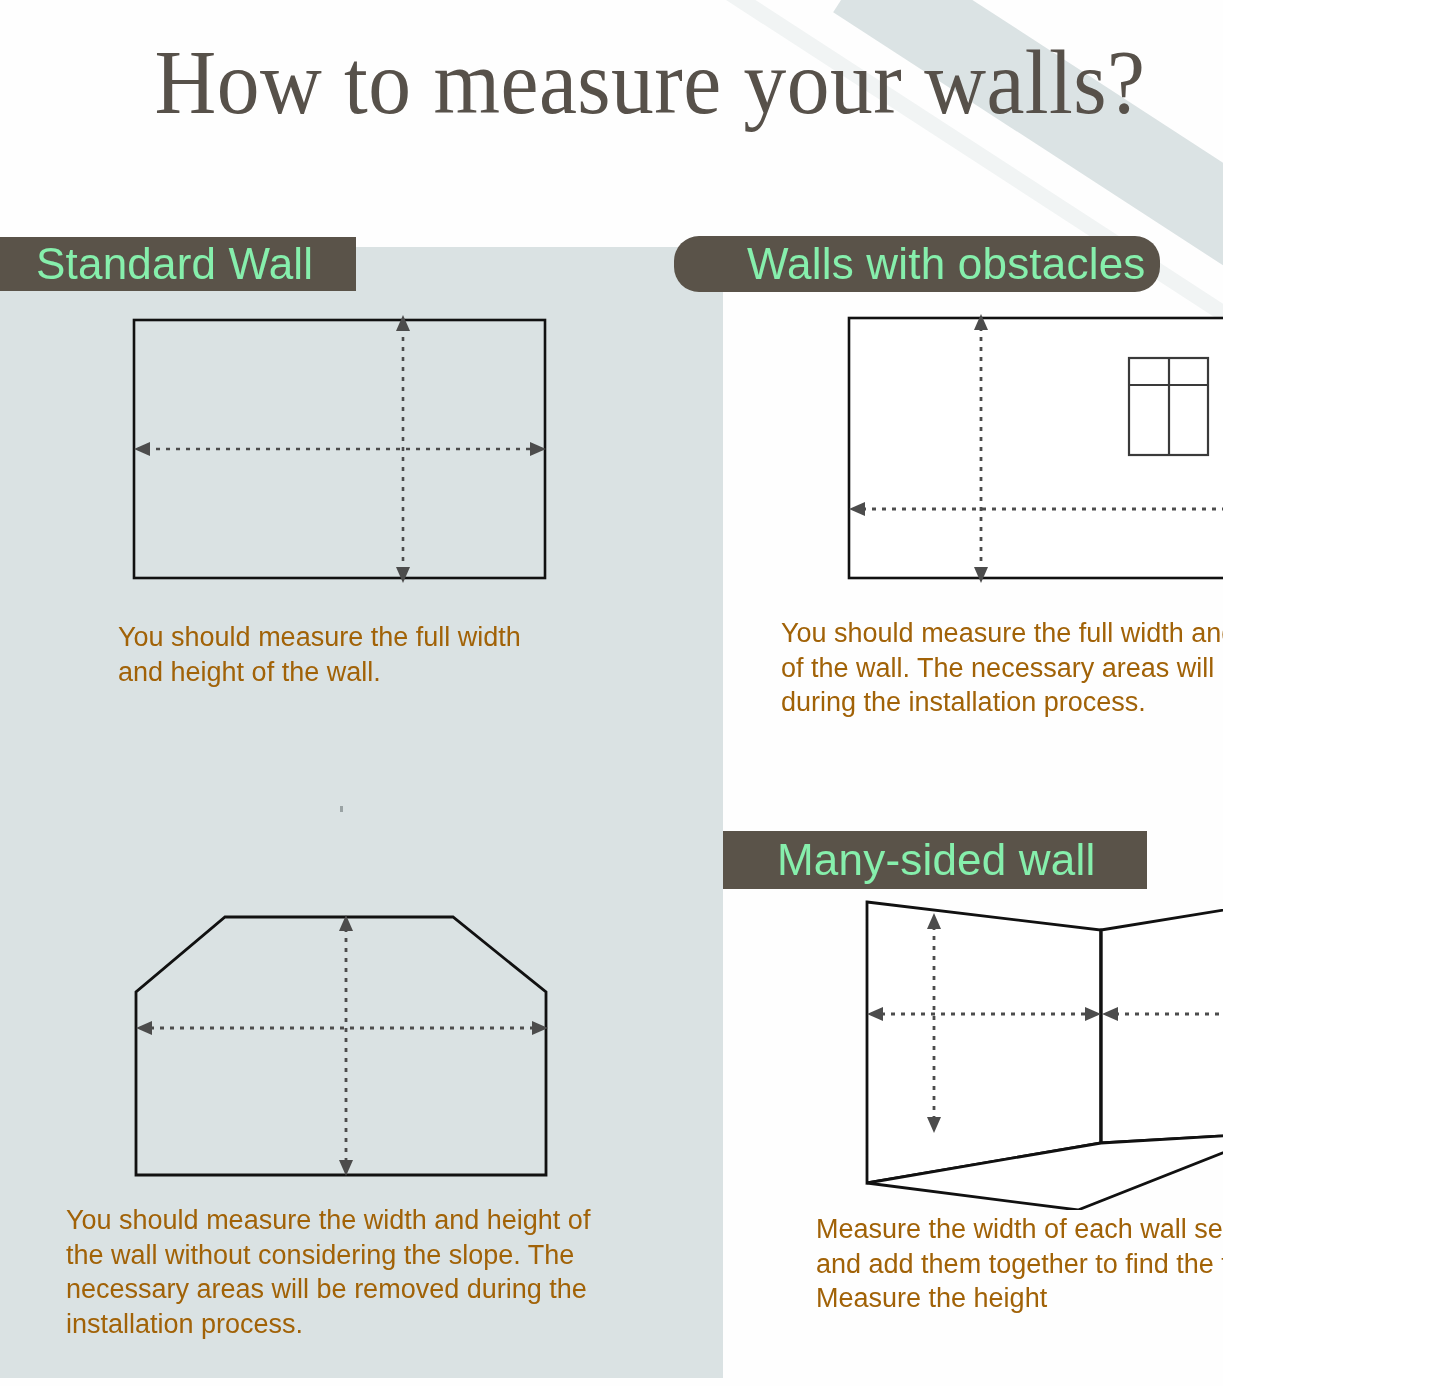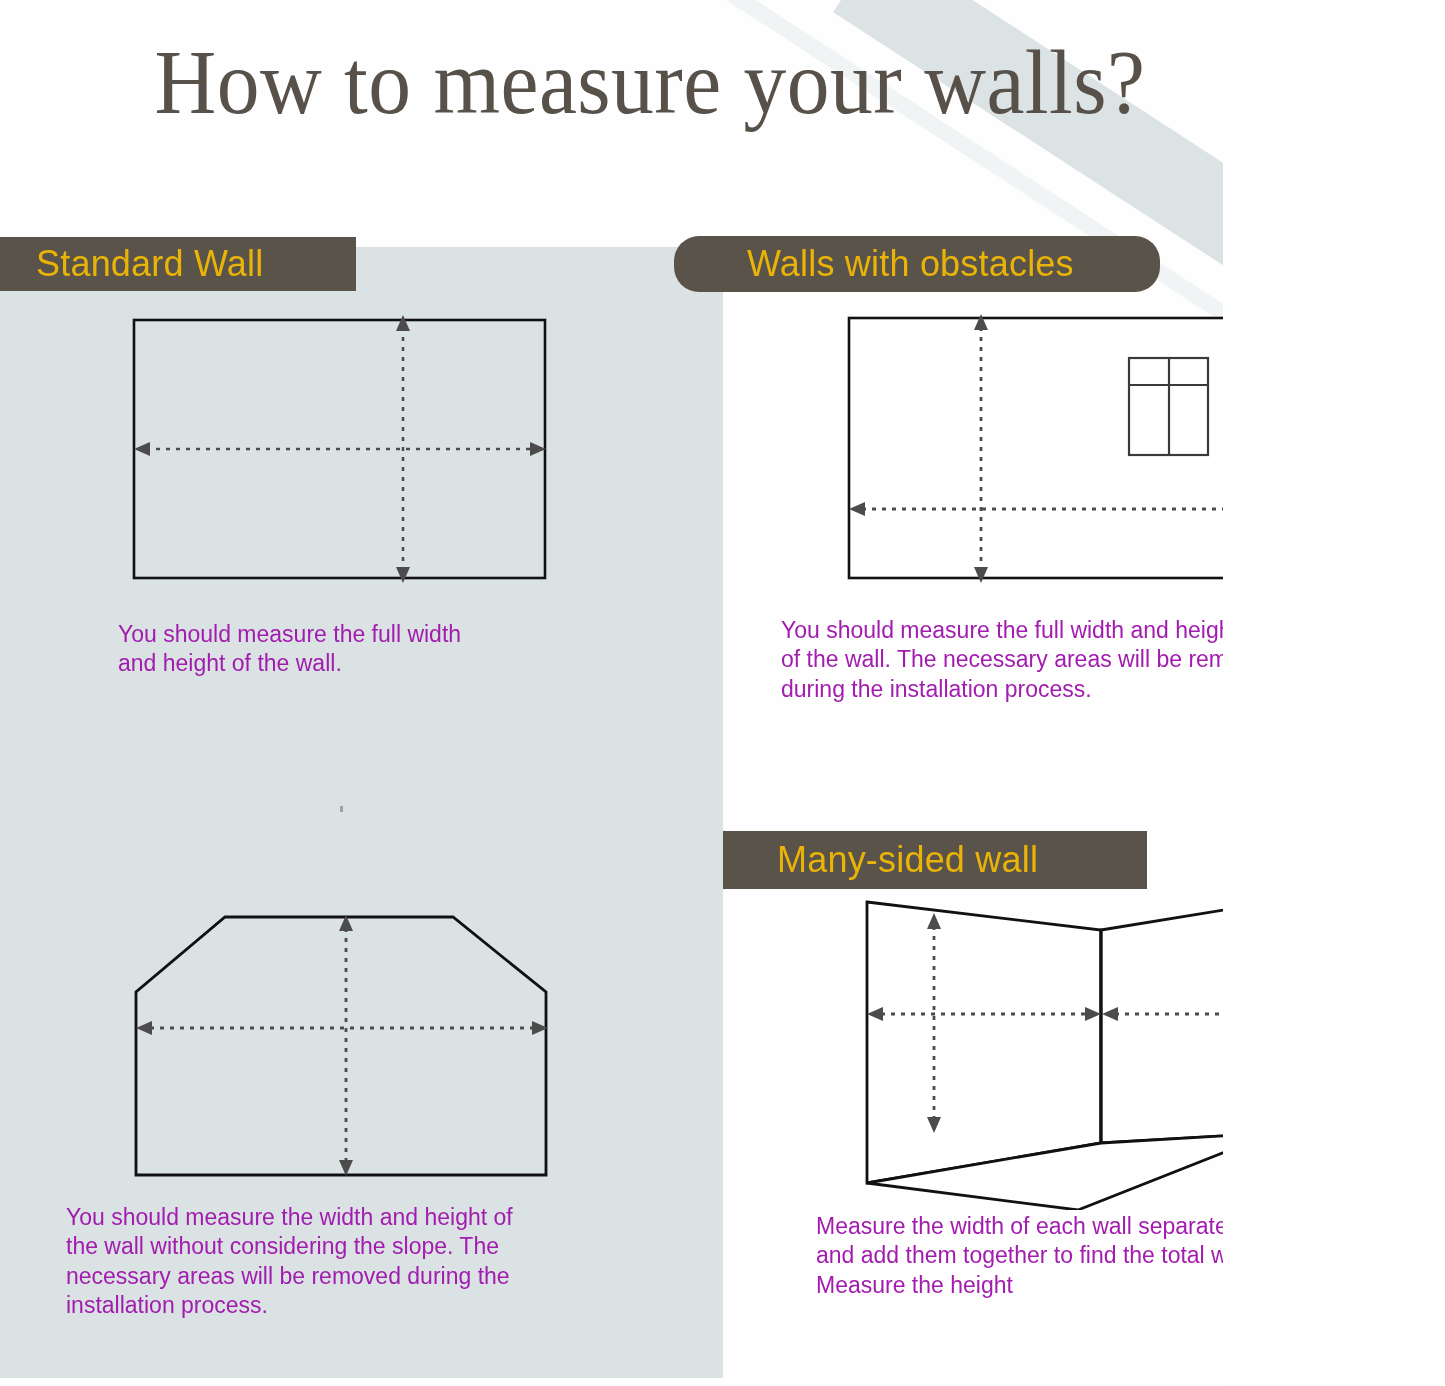--- a/index.html
+++ b/index.html
@@ -58,41 +58,41 @@
     left: 0;
     top: 247px;
     width: 723px;
     height: 1131px;
     background: #dae2e3;
   }
   
   .bar {
     position: absolute;
     background: #5a5349;
-    color: #eab308;
+    color: #86efac;
     display: flex;
     align-items: center;
-    font-size: 36px;
+    font-size: 44px;
     letter-spacing: 0.2px;
     box-sizing: border-box;
   }
   .bar-standard   { left: 0px;   top: 237px;  width: 356px; height: 54px; padding-left: 36px; }
   .bar-obstacles  { left: 674px; top: 236px;  width: 486px; height: 56px; padding-left: 73px; border-radius: 25px; }
   .bar-sloping    { left: 0px;   top: 832px;  width: 356px; height: 56px; padding-left: 60px; }
   .bar-manysided  { left: 723px; top: 831px;  width: 424px; height: 58px; padding-left: 54px; }
 
   
   .diagram { position: absolute; }
   .diagram svg { display: block; }
 
   
   .caption {
     position: absolute;
-    color: #a21caf;
-    font-size: 23px;
+    color: #a16207;
+    font-size: 27px;
     line-height: 1.28;
     white-space: pre-line;
   }
   .cap-standard  { left: 118px; top: 620px;  width: 520px; }
   .cap-obstacles { left: 781px; top: 616px;  width: 640px; }
   .cap-sloping   { left: 66px;  top: 1203px; width: 600px; }
   .cap-manysided { left: 816px; top: 1212px; width: 610px; }
 
   .tick { position: absolute; left: 340px; top: 806px; width: 3px; height: 6px; background: #9aa3a4; }
 </style>

